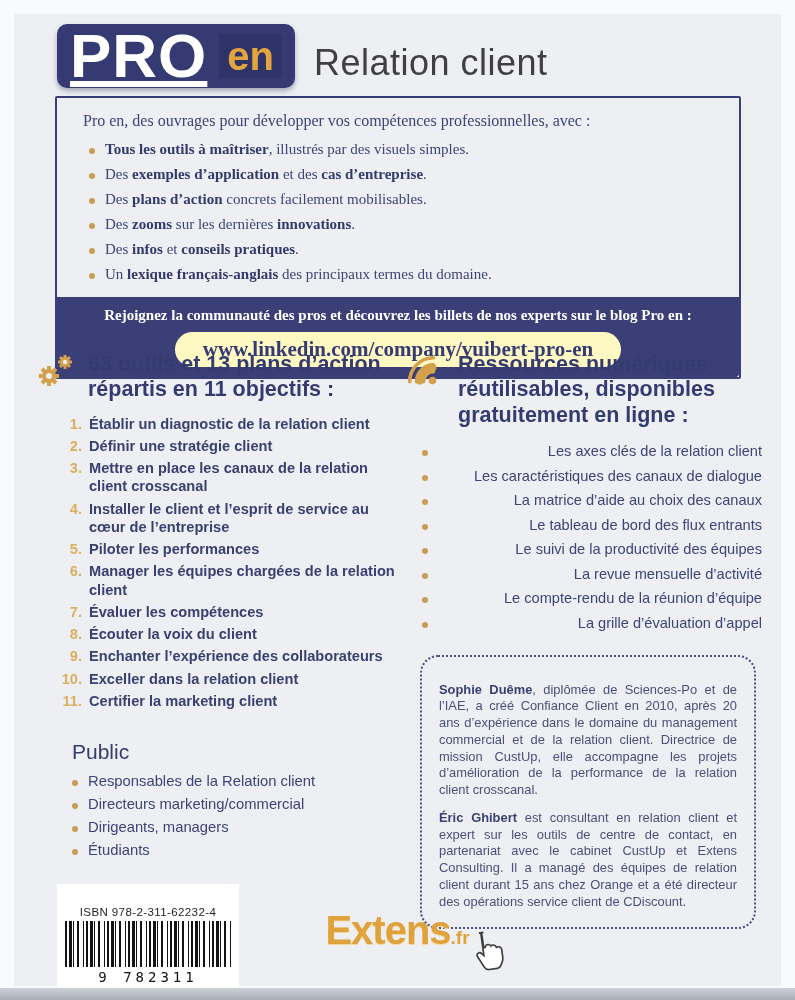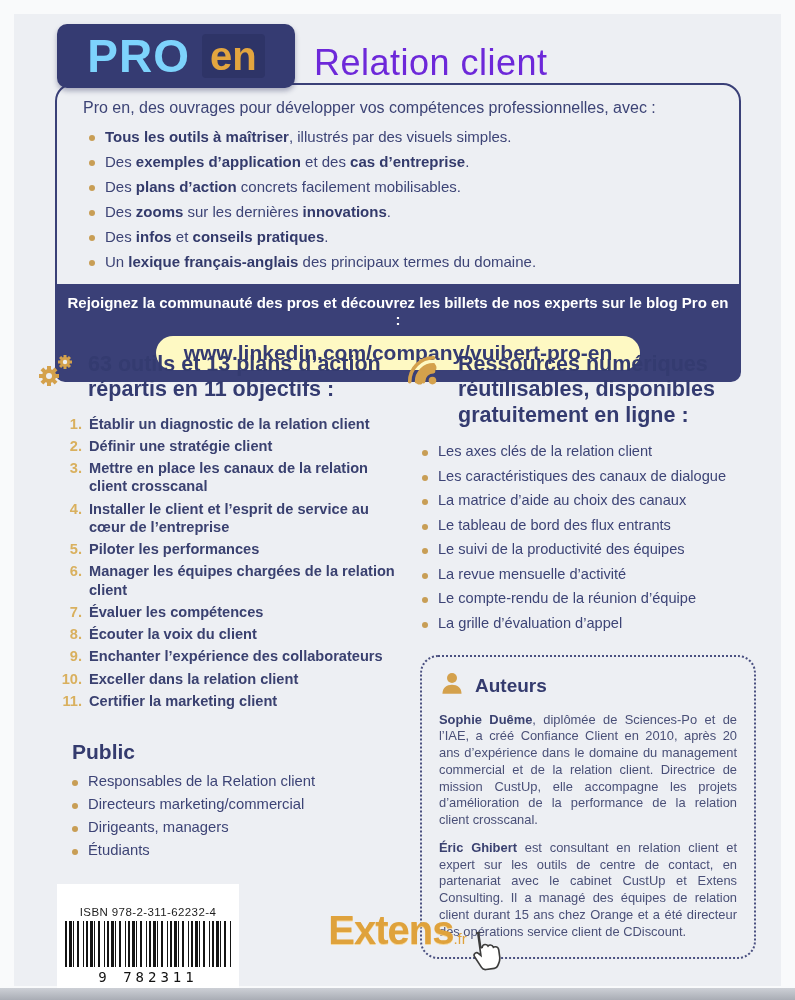--- a/index.html
+++ b/index.html
@@ -13,27 +13,27 @@
     content:"";position:absolute;left:0;right:0;bottom:0;height:12px;
     background:linear-gradient(#cdd0d6,#a9adb5);
   }
   
   .logo-box{
     position:absolute;left:57px;top:24px;width:238px;height:64px;
     background:#353b72;border-radius:10px;
     display:flex;align-items:center;justify-content:center;gap:12px;
     box-shadow:0 3px 5px rgba(40,44,90,.35);z-index:2;
   }
-  .logo-pro{color:#7dd3fc;font-size:46px;font-weight:bold;letter-spacing:1px;line-height:1;}
+  .logo-pro{color:#ffffff;font-size:62px;font-weight:bold;letter-spacing:1px;line-height:1;text-decoration:underline;}
   .logo-en{color:#e3a53f;font-size:40px;font-weight:bold;line-height:1;background:#2e3467;padding:2px 8px;border-radius:4px;}
-  .cover-title{position:absolute;left:314px;top:42px;font-size:36px;color:#6d28d9;letter-spacing:.5px;}
+  .cover-title{position:absolute;left:314px;top:42px;font-size:36px;color:#404040;letter-spacing:.5px;}
   
   .intro-box{
-    position:absolute;left:55px;top:83px;width:686px;box-sizing:border-box;
-    border:2px solid #3a4077;border-radius:18px;
+    position:absolute;left:55px;top:96px;width:686px;box-sizing:border-box;
+    border:2px solid #3a4077;border-radius:2px;font-family:Liberation Serif, serif;
   }
   .intro-lead{margin:14px 26px 0;font-size:16px;color:#3d4476;}
   ul.dotlist{list-style:none;margin:0;padding:0;}
   ul.dotlist li{position:relative;padding-left:16px;color:#3d4476;}
   ul.dotlist li::before{
     content:"";position:absolute;left:0;top:7px;width:6px;height:6px;border-radius:50%;background:#c89e55;
   }
   ul.features{margin:11px 0 14px;padding:0 26px 0 32px;}
   ul.features li{font-size:15px;margin-bottom:8px;}
   .b{font-weight:bold;color:#333a6b;}
@@ -46,24 +46,24 @@
   .section-head{display:flex;gap:10px;align-items:flex-start;}
   .section-head .icon{flex:0 0 42px;padding-top:2px;}
   .section-head h2{font-size:21.5px;color:#343b70;font-weight:bold;margin:0;line-height:1.18;}
   .head-left h2{width:312px;}
   .head-right h2{width:270px;}
   ol.objectives{margin:12px 0 0 22px;padding:0;list-style:none;}
   ol.objectives li{display:flex;gap:7px;margin-bottom:4px;}
   ol.objectives .num{color:#d9b05e;min-width:24px;text-align:right;font-weight:bold;font-size:14.6px;line-height:1.25;}
   ol.objectives .obj-text{font-size:14.6px;font-weight:bold;color:#3a4170;line-height:1.25;}
   .public{margin:30px 0 0 36px;}
-  .public h3{font-size:21px;color:#343b6e;margin:0 0 9px;font-weight:bold;}
+  .public h3{font-size:21px;color:#343b6e;margin:0 0 9px;font-weight:normal;}
   ul.public-list li{font-size:14.8px;margin-bottom:7px;}
   ul.resources{margin:15px 0 0 16px;padding:0;}
-  ul.resources li{font-size:14.6px;margin-bottom:8.5px;}
+  ul.resources li{font-size:14.6px;margin-bottom:8.5px;text-align:right;}
   
   .authors-box{
     margin:24px 0 0 14px;width:336px;box-sizing:border-box;
     border:2px dotted #4a5080;border-radius:18px;padding:14px 17px 16px;
   }
   .authors-head{display:flex;align-items:center;gap:10px;}
   .authors-head h3{font-size:19px;color:#343b6e;margin:0;font-weight:bold;}
   .bio{font-size:12.9px;color:#4a5078;text-align:justify;line-height:1.3;margin:11px 0 0;}
   .bio .name{font-weight:bold;color:#3a4170;}
   
@@ -79,21 +79,21 @@
       #141414 4px 7px, transparent 7px 8px,
       #141414 8px 9px,  transparent 9px 12px,
       #141414 12px 14px, transparent 14px 18px,
       #141414 18px 19px, transparent 19px 21px);
   }
   .digits{font-size:14px;color:#111;letter-spacing:4px;margin-top:2px;font-family:"DejaVu Sans Mono",monospace;}
   .brand{position:absolute;left:0;right:0;top:908px;text-align:center;}
   .brand-inner{position:relative;display:inline-block;}
   .brand-text{font-size:40px;font-weight:bold;color:#dfa23c;letter-spacing:-1px;
     text-shadow:0 1px 0 #f6d79a;}
-  .brand-suffix{font-size:15px;font-weight:normal;color:#dfa23c;}
+  .brand-suffix{font-size:19px;font-weight:bold;color:#dfa23c;}
   .cursor-icon{position:absolute;right:-34px;top:22px;}
 </style>
 </head>
 <body>
 
 <div class="cover">
 
   <div class="logo-box">
     <span class="logo-pro">PRO</span>
     <span class="logo-en">en</span>
@@ -233,29 +233,20 @@
       <li>Les caractéristiques des canaux de dialogue</li>
       <li>La matrice d’aide au choix des canaux</li>
       <li>Le tableau de bord des flux entrants</li>
       <li>Le suivi de la productivité des équipes</li>
       <li>La revue mensuelle d’activité</li>
       <li>Le compte-rendu de la réunion d’équipe</li>
       <li>La grille d’évaluation d’appel</li>
     </ul>
 
     <div class="authors-box">
-      <div class="authors-head">
-        <span>
-          <svg width="26" height="26" viewBox="0 0 24 24">
-            <circle cx="12" cy="6.5" r="4.6" fill="#d4a14c"></circle>
-            <path d="M3.2 21c0-5.2 3.9-8.2 8.8-8.2s8.8 3 8.8 8.2z" fill="#d4a14c"></path>
-          </svg>
-        </span>
-        <h3>Auteurs</h3>
-      </div>
       <p class="bio">
         <span class="name">Sophie Duême</span><span>, diplômée de Sciences-Po et de l’IAE, a créé Confiance Client en 2010, après 20 ans d’expérience dans le domaine du management commercial et de la relation client. Directrice de mission CustUp, elle accompagne les projets d’amélioration de la performance de la relation client crosscanal.</span>
       </p>
       <p class="bio">
         <span class="name">Éric Ghibert</span><span> est consultant en relation client et expert sur les outils de centre de contact, en partenariat avec le cabinet CustUp et Extens Consulting. Il a managé des équipes de relation client durant 15 ans chez Orange et a été directeur des opérations service client de CDiscount.</span>
       </p>
     </div>
   </div>
 
   <div class="barcode">

